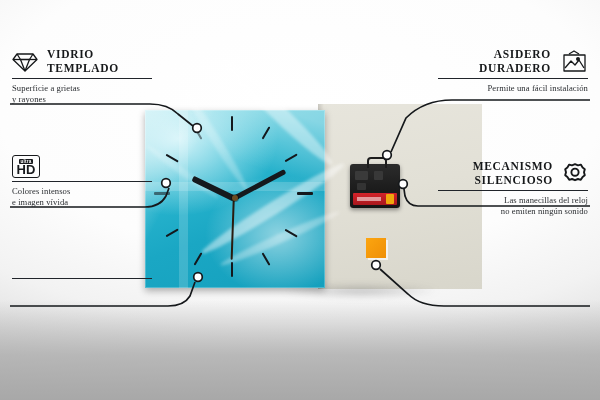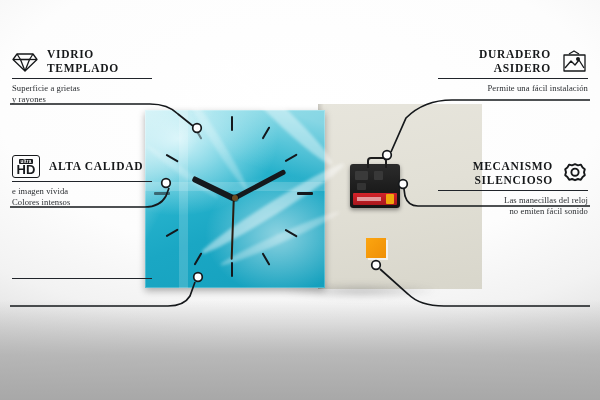--- a/index.html
+++ b/index.html
@@ -197,37 +197,36 @@
     <div class="desc">y rayones</div>
   </div>
 
   <div class="callout left" style="left:12px;top:155px;width:140px">
     <div class="head">
       <div class="hdbadge ico">
         <span class="u">ultra</span>
         <span class="hd">HD</span>
       </div>
       <div>
-        <div class="title">ALTA CALIDAD</div>
-      </div>
-    </div>
-    <div class="rule"></div>
+      </div>
+    </div>
+    <div class="rule"></div>
+    <div class="desc">Colores intensos</div>
     <div class="desc">e imagen vívida</div>
-    <div class="desc">Colores intensos</div>
   </div>
 
   <div class="callout left" style="left:12px;top:275px;width:140px">
     <div class="rule"></div>
   </div>
 
   <div class="callout right" style="right:12px;top:48px;width:150px">
     <div class="head">
       <div>
+        <div class="title">ASIDERO</div>
         <div class="title">DURADERO</div>
-        <div class="title">ASIDERO</div>
       </div>
       <svg class="ico" width="28" height="24" viewBox="0 0 28 24">
         <g fill="none" stroke="#16181a" stroke-width="1.3" stroke-linejoin="round">
           <path d="M9 4 L14 1 L19 4"></path>
           <rect x="4" y="5" width="21" height="16"></rect>
           <path d="M5 18 L11 11 L15 15 L19 10 L24 18"></path>
           <circle cx="18" cy="9" r="2" fill="#16181a" stroke="none"></circle>
         </g>
       </svg>
     </div>
@@ -243,17 +242,17 @@
       </div>
       <svg class="ico" width="26" height="24" viewBox="0 0 26 24">
         <g fill="none" stroke="#16181a" stroke-width="1.9" stroke-linejoin="round">
           <path d="M13 2.2 L16 3.4 L18.8 2.6 L20.6 5.5 L22.8 7.2 L22 10.2 L22.8 13.2 L20.6 14.9 L18.8 17.8 L16 17 L13 18.2 L10 17 L7.2 17.8 L5.4 14.9 L3.2 13.2 L4 10.2 L3.2 7.2 L5.4 5.5 L7.2 2.6 L10 3.4 Z"></path>
           <circle cx="13" cy="10.2" r="3.6"></circle>
         </g>
       </svg>
     </div>
     <div class="rule"></div>
     <div class="desc">Las manecillas del reloj</div>
-    <div class="desc">no emiten fácil sonido</div>
+    <div class="desc">no emiten ningún sonido</div>
   </div>
 
 
 </div>
 
 </body></html>

